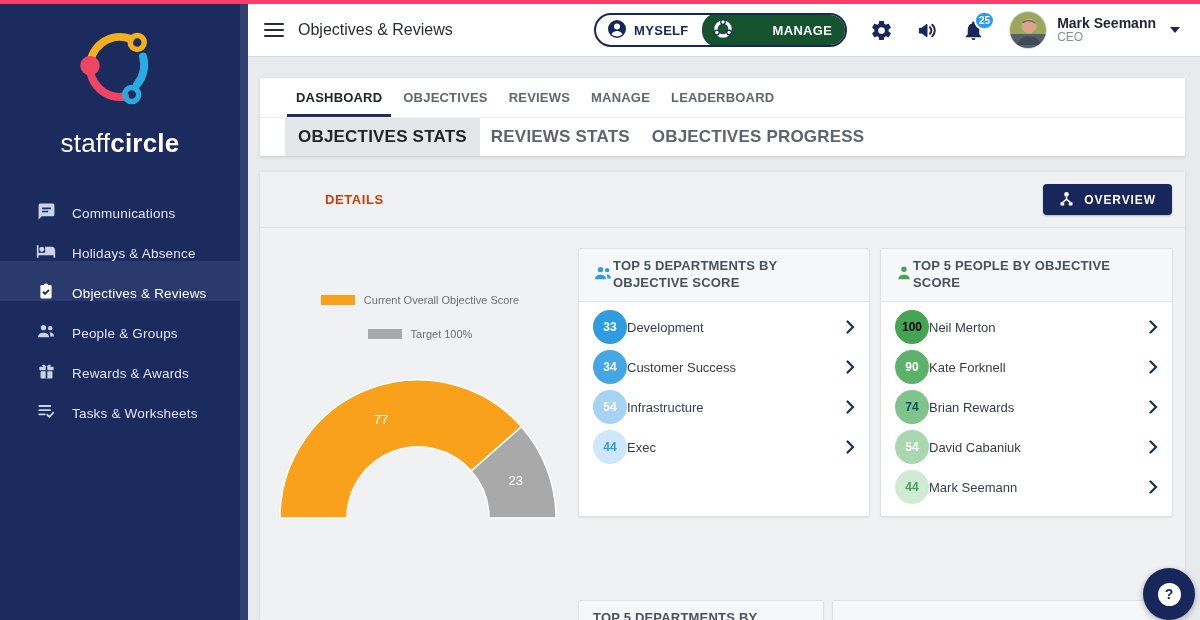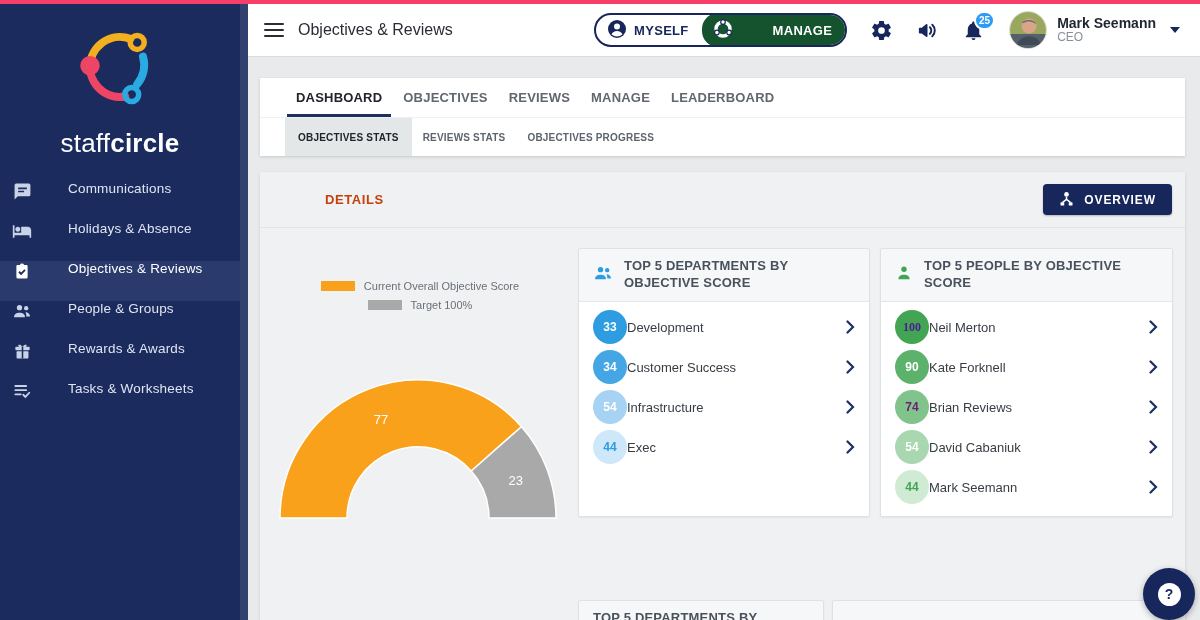--- a/index.html
+++ b/index.html
@@ -10,21 +10,21 @@
   
   .topline { position:absolute; left:0; top:0; width:1200px; height:4px; background:#f63e68; z-index:30; }
 
   
   .sidebar { position:absolute; left:0; top:4px; width:240px; height:616px; background:#1c2b5e; z-index:20; }
   .scrollstrip { position:absolute; left:240px; top:4px; width:8px; height:616px; background:#31406f; z-index:20; }
   .logo { padding-top:18px; display:flex; flex-direction:column; align-items:center; cursor:pointer; }
   .logoText { color:#fff; font-size:26px; letter-spacing:.2px; margin-top:16px; font-weight:300; }
   .logoText b { font-weight:700; }
   .menu { margin-top:22px; }
-  .mi { height:40px; display:flex; align-items:flex-start; gap:36px; padding:0 0 0 12px; cursor:pointer; }
+  .mi { height:40px; display:flex; align-items:flex-end; gap:16px; padding:0 0 0 36px; cursor:pointer; }
   .mi .ic { width:20px; height:20px; display:flex; align-items:center; justify-content:center; }
   .mi .ml { color:#dfe5f2; font-size:13.5px; letter-spacing:.2px; }
   .mi.active { background:#2a3a6d; }
   .mi.active .ml { color:#ffffff; }
 
   
   .topbar { position:absolute; left:248px; top:4px; width:952px; height:53px; background:#fff;
     border-bottom:1px solid #d9dbde; display:flex; align-items:center; padding:0 20px 0 16px; z-index:10; }
   .burger { width:20px; display:flex; flex-direction:column; gap:3.5px; cursor:pointer; padding:4px 0; }
   .burger span { height:2.5px; background:#2a2d33; border-radius:2px; }
@@ -52,50 +52,50 @@
   .content { position:absolute; left:248px; top:57px; width:952px; height:453px; background:#e8eaec; }
   .tabscard { position:absolute; left:12px; top:21px; width:925px; background:#fff;
     box-shadow:0 1px 3px rgba(0,0,0,.14); }
   .tabs { display:flex; gap:21px; padding-left:36px; height:40px; align-items:stretch;
     border-bottom:1px solid #eef0f1; }
   .tab { display:flex; align-items:center; font-size:13px; font-weight:600; color:#60676f;
     letter-spacing:.2px; position:relative; cursor:pointer; }
   .tab.active { color:#21242a; font-weight:700; }
   .tab.active::after { content:""; position:absolute; left:-9px; right:-9px; bottom:0; height:3px; background:#1d2f63; }
   .subtabs { display:flex; height:38px; padding-left:25px; align-items:stretch; }
-  .subtab { display:flex; align-items:center; padding:0 11px; font-size:10px; font-weight:600;
+  .subtab { display:flex; align-items:center; padding:0 11px; font-size:17px; font-weight:600;
     color:#5d646c; letter-spacing:.2px; cursor:pointer; }
   .subtab.active { background:#e4e7e8; color:#21242a; font-weight:700; padding:0 13px; }
 
   
   .panel { position:absolute; left:12px; top:115px; width:925px; height:448px; background:#f0f1f3;
     box-shadow:0 1px 3px rgba(0,0,0,.12); overflow:hidden; }
   .panel-head { height:56px; display:flex; align-items:center; justify-content:space-between;
     padding:0 13px 0 17px; border-bottom:1px solid #e2e5e8; }
   .panel-title { font-size:13px; font-weight:700; color:#c2410c; letter-spacing:.6px;padding-left:48px; }
   .overview-btn { display:flex; align-items:center; gap:10px; height:31px; padding:0 16px;
     background:#17265b; color:#fff; font-size:12px; font-weight:700; letter-spacing:.9px;
     border:none; border-radius:4px; cursor:pointer; box-shadow:0 1px 2px rgba(0,0,0,.25); }
   .panel-body { position:relative; height:392px; }
 
-  .legend { position:absolute; left:15px; top:52px; width:290px; display:flex; flex-direction:column;
-    align-items:center; gap:7px; }
+  .legend { position:absolute; left:15px; top:66px; width:290px; display:flex; flex-direction:column;
+    align-items:center; gap:22px; }
   .lrow { display:flex; align-items:center; gap:9px; }
   .lswatch { width:34px; height:10px; }
   .ltext { font-size:11px; color:#6a7177; }
   .gauge { position:absolute; left:10px; top:144px; width:296px; height:150px; }
 
   .card { position:absolute; background:#fff; border:1px solid #dfe2e5; border-radius:2px;
     box-shadow:0 1px 2px rgba(0,0,0,.06); overflow:hidden; }
   .card-dept   { left:318px; top:20px;  width:292px; height:269px; }
   .card-people { left:620px; top:20px;  width:293px; height:269px; }
   .card-bl     { left:318px; top:372px; width:246px; height:76px; }
   .card-br     { left:572px; top:372px; width:341px; height:76px; }
   .card-head { background:#f5f7f8; border-bottom:1px solid #e3e6e9; padding:9px 14px;
-    display:flex; align-items:center; gap:11px; min-height:53px; }
+    display:flex; align-items:center; min-height:53px; }
   .card-head.center { justify-content:center; }
   .card-title { font-size:13px; font-weight:700; color:#49525c; letter-spacing:.2px; line-height:1.3; }
   .rows { padding:5px 0; }
   .row { height:40px; display:flex; align-items:center; padding:0 14px; cursor:pointer; }
   .scorebadge { width:34px; height:34px; border-radius:50%; flex:none; display:flex; align-items:center;
     justify-content:center; font-size:12px; font-weight:700; }
   .rname { flex:1; font-size:13px; color:#383d44; }
 
   .help-fab { position:absolute; right:5px; top:568px; width:52px; height:52px; border-radius:50%;
     background:#17265b; box-shadow:0 2px 6px rgba(0,0,0,.3); display:flex; align-items:center;
@@ -356,36 +356,36 @@
             <span>
               <svg width="18" height="18" viewBox="0 0 24 24" fill="#43a553">
                   <circle cx="12" cy="7" r="3.6"></circle>
                   <path d="M4.5 20c0-3.6 3.3-5.6 7.5-5.6s7.5 2 7.5 5.6v.4h-15V20z"></path>
                 </svg>
             </span>
             <span class="card-title">TOP 5 PEOPLE BY OBJECTIVE SCORE</span>
           </div>
           <div class="rows">
             <div class="row">
-              <span class="scorebadge" style="background-color: rgb(67, 165, 83); color: #4c1d95; font-family: Liberation Serif, serif;">100</span>
+              <span class="scorebadge" style="background-color: rgb(67, 165, 83); color: #000000;">100</span>
               <span class="rname">Neil Merton</span>
               <svg width="9" height="14" viewBox="0 0 9 14">
                   <path d="M1.5 1.5 7 7l-5.5 5.5" stroke="#1d2f63" stroke-width="2.2" fill="none" stroke-linecap="round"></path>
                 </svg>
             </div>
             <div class="row">
               <span class="scorebadge" style="background-color: rgb(93, 178, 107); color: rgb(255, 255, 255);">90</span>
               <span class="rname">Kate Forknell</span>
               <svg width="9" height="14" viewBox="0 0 9 14">
                   <path d="M1.5 1.5 7 7l-5.5 5.5" stroke="#1d2f63" stroke-width="2.2" fill="none" stroke-linecap="round"></path>
                 </svg>
             </div>
             <div class="row">
-              <span class="scorebadge" style="background-color: rgb(128, 196, 140); color: #701a75;">74</span>
-              <span class="rname">Brian Reviews</span>
+              <span class="scorebadge" style="background-color: rgb(128, 196, 140); color: #0c4a6e;">74</span>
+              <span class="rname">Brian Rewards</span>
               <svg width="9" height="14" viewBox="0 0 9 14">
                   <path d="M1.5 1.5 7 7l-5.5 5.5" stroke="#1d2f63" stroke-width="2.2" fill="none" stroke-linecap="round"></path>
                 </svg>
             </div>
             <div class="row">
               <span class="scorebadge" style="background-color: rgb(168, 215, 176); color: rgb(255, 255, 255);">54</span>
               <span class="rname">David Cabaniuk</span>
               <svg width="9" height="14" viewBox="0 0 9 14">
                   <path d="M1.5 1.5 7 7l-5.5 5.5" stroke="#1d2f63" stroke-width="2.2" fill="none" stroke-linecap="round"></path>
                 </svg>

